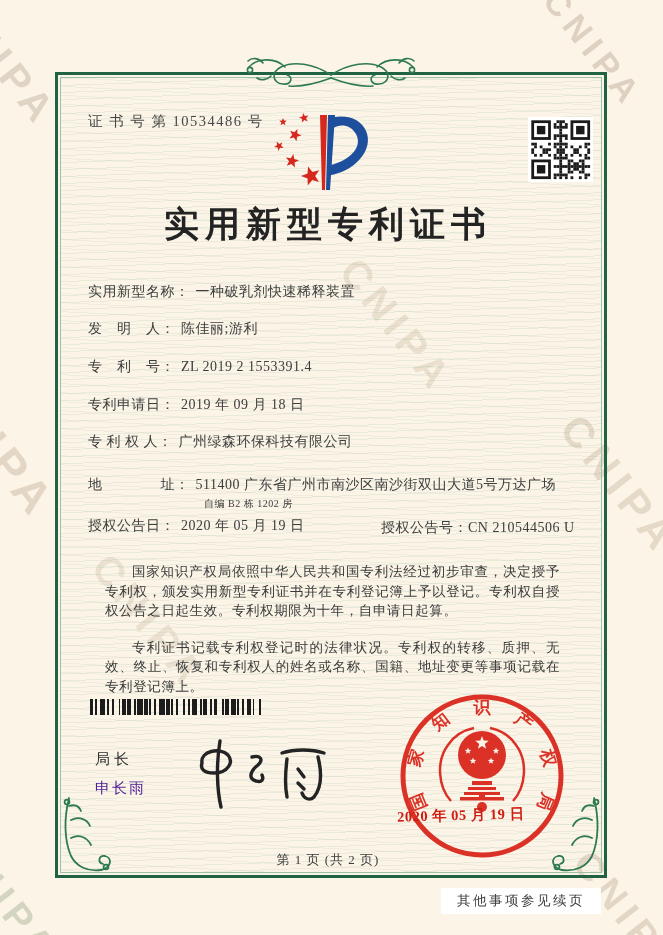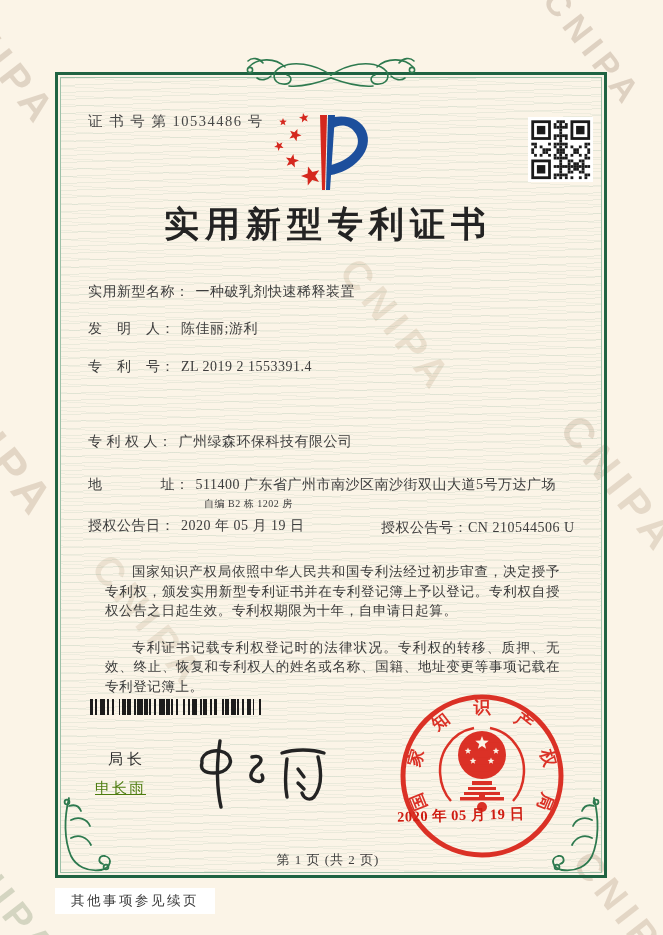--- a/index.html
+++ b/index.html
@@ -72,33 +72,33 @@
     font-size:13.5px;line-height:19.5px;letter-spacing:.6px;
     text-align:justify;color:#3b3b3b;white-space:normal;
   }
   .body-block p{margin:17px;text-indent:2em;}
   .barcode{
     position:absolute;left:90px;top:699px;width:176px;height:16px;
     display:flex;align-items:stretch;
   }
   .barcode span{display:block;height:100%;}
   .signer-title{left:95px;top:750px;font-size:15px;letter-spacing:4px;
-    font-family:"Liberation Sans","DejaVu Sans",sans-serif;color:#2d2d2d;margin-left:13px;}
+    font-family:"Liberation Sans","DejaVu Sans",sans-serif;color:#2d2d2d;}
   .signer-name{left:95px;top:779px;font-size:15px;letter-spacing:2px;
-    font-family:"Liberation Sans","DejaVu Sans",sans-serif;color:#4d7c0f;text-decoration:underline;}
+    font-family:"Liberation Sans","DejaVu Sans",sans-serif;color:#4c1d95;}
   .signature{left:190px;top:735px;}
   .seal{left:394px;top:689px;opacity:.93;}
   .seal-date{
     left:397px;top:806px;font-size:14.5px;color:#cf1d12;font-weight:700;
     letter-spacing:.5px;transform:rotate(-1.5deg);
   }
   .page-num{left:55px;top:851px;width:546px;text-align:center;font-size:13px;
     letter-spacing:1px;color:#3d3d3d;}
   .footer-note{
-    left:55px;top:888px;width:546px;text-align:left;font-size:0;
+    left:55px;top:888px;width:546px;text-align:right;font-size:0;
   }
   .footer-note span{
     display:inline-block;background:#ffffff;padding:4px 16px;
     font-size:13.5px;letter-spacing:2.5px;color:#3d3d3d;
   }
 </style>
 </head>
 <body>
 
 <div class="page">
@@ -296,20 +296,23 @@
 
   <div class="abs row r0">
     <span class="lbl">实用新型名称：</span><span>一种破乳剂快速稀释装置</span>
   </div>
   <div class="abs row r1">
     <span class="lbl">发　明　人：</span><span>陈佳丽;游利</span>
   </div>
   <div class="abs row r2">
     <span class="lbl">专　利　号：</span><span>ZL 2019 2 1553391.4</span>
   </div>
+  <div class="abs row r3">
+    <span class="lbl">专利申请日：</span><span>2019 年 09 月 18 日</span>
+  </div>
   <div class="abs row r4">
     <span class="lbl">专 利 权 人：</span><span>广州绿森环保科技有限公司</span>
   </div>
 
   <div class="abs row addr">
     <span class="lbl">地　　　　址：</span><span>511400 广东省广州市南沙区南沙街双山大道5号万达广场</span>
   </div>
   <div class="abs addr2">自编 B2 栋 1202 房</div>
 
   <div class="abs row grant1">

